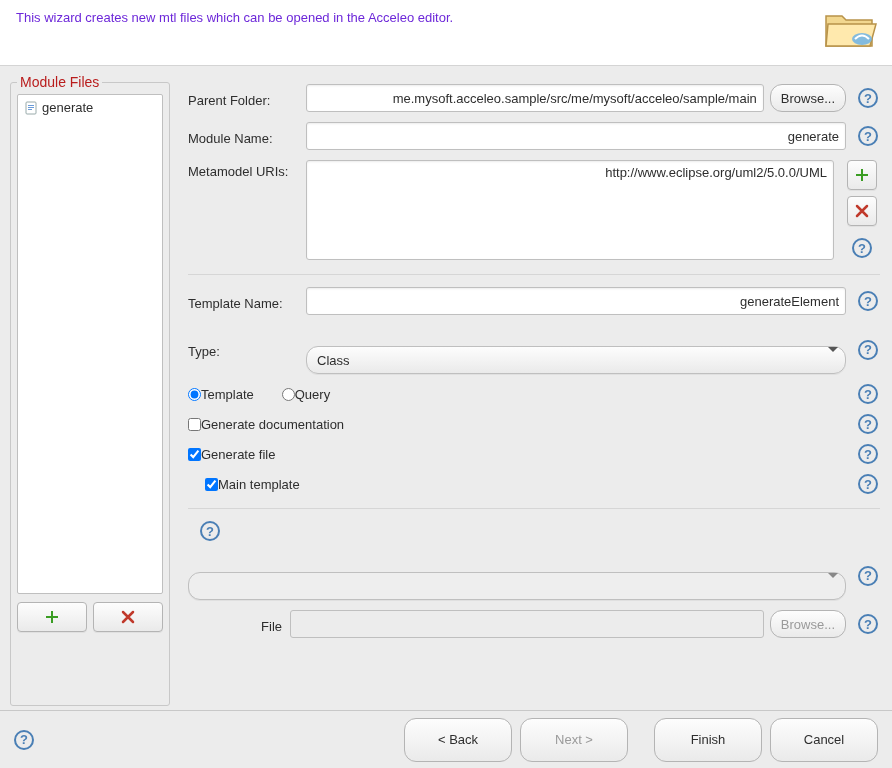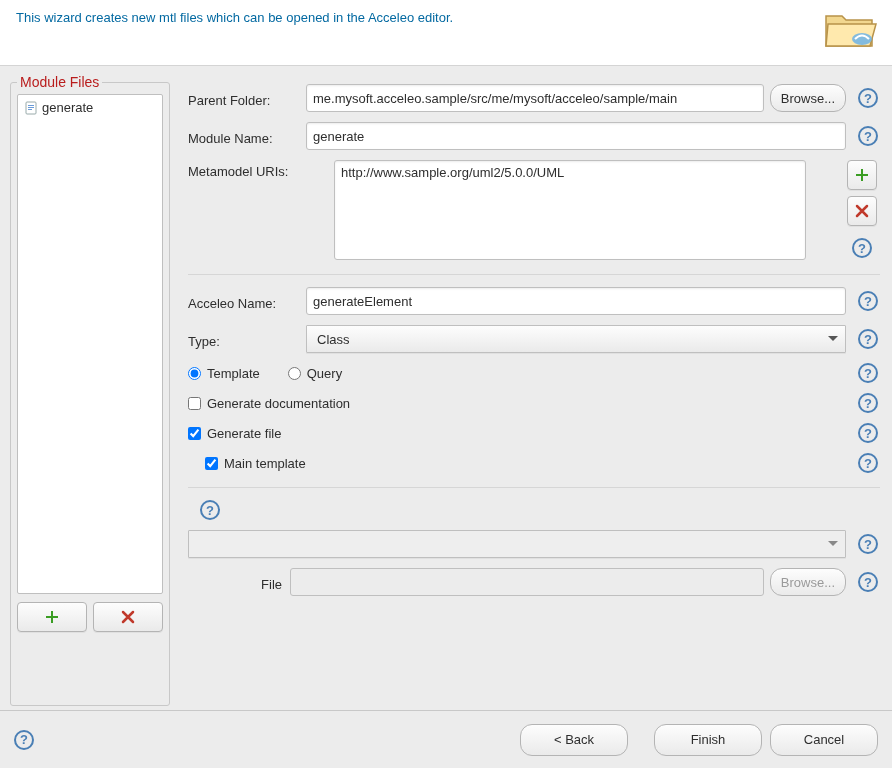--- a/index.html
+++ b/index.html
@@ -19,21 +19,21 @@
     position: relative;
     height: 66px;
   }
   .header h1 {
     margin: 0 0 2px 0;
     font-size: 14px;
     font-weight: bold;
   }
   .header .subtitle {
     font-size: 13px;
-    color: #0369a1;
+    color: #6d28d9;
   }
   .header .folder-icon {
     position: absolute;
     right: 14px;
     top: 6px;
   }
   .body {
     display: flex;
     padding: 8px 12px 0 10px;
     gap: 18px;
@@ -96,21 +96,21 @@
     flex: 1;
     display: flex;
     flex-direction: column;
     padding-top: 10px;
   }
   .row {
     display: flex;
     align-items: center;
     margin-bottom: 10px;
   }
-  .row.top { align-items: flex-start; gap: 28px; }
+  .row.top { align-items: flex-start; }
   .row .label {
     width: 118px;
     flex-shrink: 0;
     padding-top: 4px;
   }
   .row .control {
     flex: 1;
     display: flex;
     align-items: stretch;
     gap: 6px;
@@ -133,20 +133,21 @@
   input[type=text], textarea, select.combo, .listbox {
     border: 1px solid #bfbfbf;
     border-radius: 3px;
     background: #fff;
     font-family: inherit;
     font-size: 13px;
     padding: 4px 6px;
     width: 100%;
     color: #2e2e2e;
     box-shadow: inset 0 1px 2px rgba(0,0,0,0.08);
+    text-align: right;
   }
   input[type=text] { height: 28px; }
   input[type=text]:disabled, select:disabled { background: #ececec; color:#777; box-shadow:none; }
   .listbox {
     height: 100px;
     overflow: auto;
     padding: 4px 6px;
     font-size:13px;
   }
   .btn {
@@ -161,35 +162,36 @@
     color: #2e2e2e;
     display:inline-flex; align-items:center; justify-content:center;
   }
   .btn:disabled { color:#9a9a9a; cursor:default; }
   .select-wrap {
     position: relative;
     flex: 1;
   }
   .select-wrap .select-display {
     border: 1px solid #bfbfbf;
-    border-radius: 1px;
+    border-radius: 12px;
     background: linear-gradient(#fdfdfd,#eaeaea);
     height: 28px;
     padding: 0 28px 0 10px;
     display: flex; align-items: center;
     box-shadow: 0 1px 0 rgba(0,0,0,0.05);
     color:#2e2e2e;
     cursor: pointer;
+    margin-top: 21px;
   }
   .select-wrap.disabled .select-display { color:#9a9a9a; cursor:default; background:#eee; }
   .select-wrap .chevron {
     position:absolute; right:8px; top:50%; transform:translateY(-50%);
   }
   .radio-row, .check-row {
-    display:flex; align-items:center; gap:6px;
+    display:flex; align-items:center; 
     font-size:13px;
   }
   .radio-row input, .check-row input { margin:0; }
   .row.inline-opts .control {
     gap: 28px;
   }
   .separator {
     border-top: 1px solid #d6d6d6;
     margin: 4px 0 12px 0;
   }
@@ -197,21 +199,21 @@
     position: absolute;
     left: 0; right: 0; bottom: 0;
     border-top: 1px solid #c8c8c8;
     background: #ececec;
     height: 58px;
     display:flex;
     align-items:center;
     padding: 0 14px;
   }
   .footer .help { margin-right:auto; }
-  .footer .btn { width: 108px; height: 32px; margin-left: 8px; }
+  .footer .btn { width: 108px; height: 44px; margin-left: 8px; }
   .help-icon {
     width: 20px; height: 20px; border-radius: 50%;
     border: 2px solid #4a7fb5;
     color: #4a7fb5;
     font-weight: bold;
     font-size: 13px;
     display:flex; align-items:center; justify-content:center;
     cursor: pointer;
     background:#fff0;
   }
@@ -290,21 +292,21 @@
       </div>
       <div class="help">
           <div class="help-icon">?</div>
         </div>
     </div>
 
     <div class="row top">
       <div class="label">Metamodel URIs:</div>
       <div class="control">
         <div class="listbox">
-          <div>http://www.sample.org/uml2/5.0.0/UML</div>
+          <div>http://www.eclipse.org/uml2/5.0.0/UML</div>
         </div>
       </div>
       <div class="side">
         <div class="icon-btn small">
           <span>
               <svg width="14" height="14">
                 <rect x="6" y="1" width="2" height="12" fill="#3a9d23"></rect>
                 <rect x="1" y="6" width="12" height="2" fill="#3a9d23"></rect>
               </svg>
             </span>
@@ -317,21 +319,21 @@
             </span>
         </div>
         <div style="flex:1"></div>
         <div class="help-icon">?</div>
       </div>
     </div>
 
     <div class="separator"></div>
 
     <div class="row">
-      <div class="label">Acceleo Name:</div>
+      <div class="label">Template Name:</div>
       <div class="control">
         <input type="text" value="generateElement" style="">
       </div>
       <div class="help">
           <div class="help-icon">?</div>
         </div>
     </div>
 
     <div class="row">
       <div class="label">Type:</div>
@@ -443,16 +445,17 @@
     </div>
 
   </div>
 </div>
 
 <div class="footer">
   <div class="help">
       <div class="help-icon">?</div>
     </div>
   <button class="btn">&lt; Back</button>
+  <button class="btn" disabled="">Next &gt;</button>
   <div style="width:18px"></div>
   <button class="btn">Finish</button>
   <button class="btn">Cancel</button>
 </div>
 
 </body></html>

